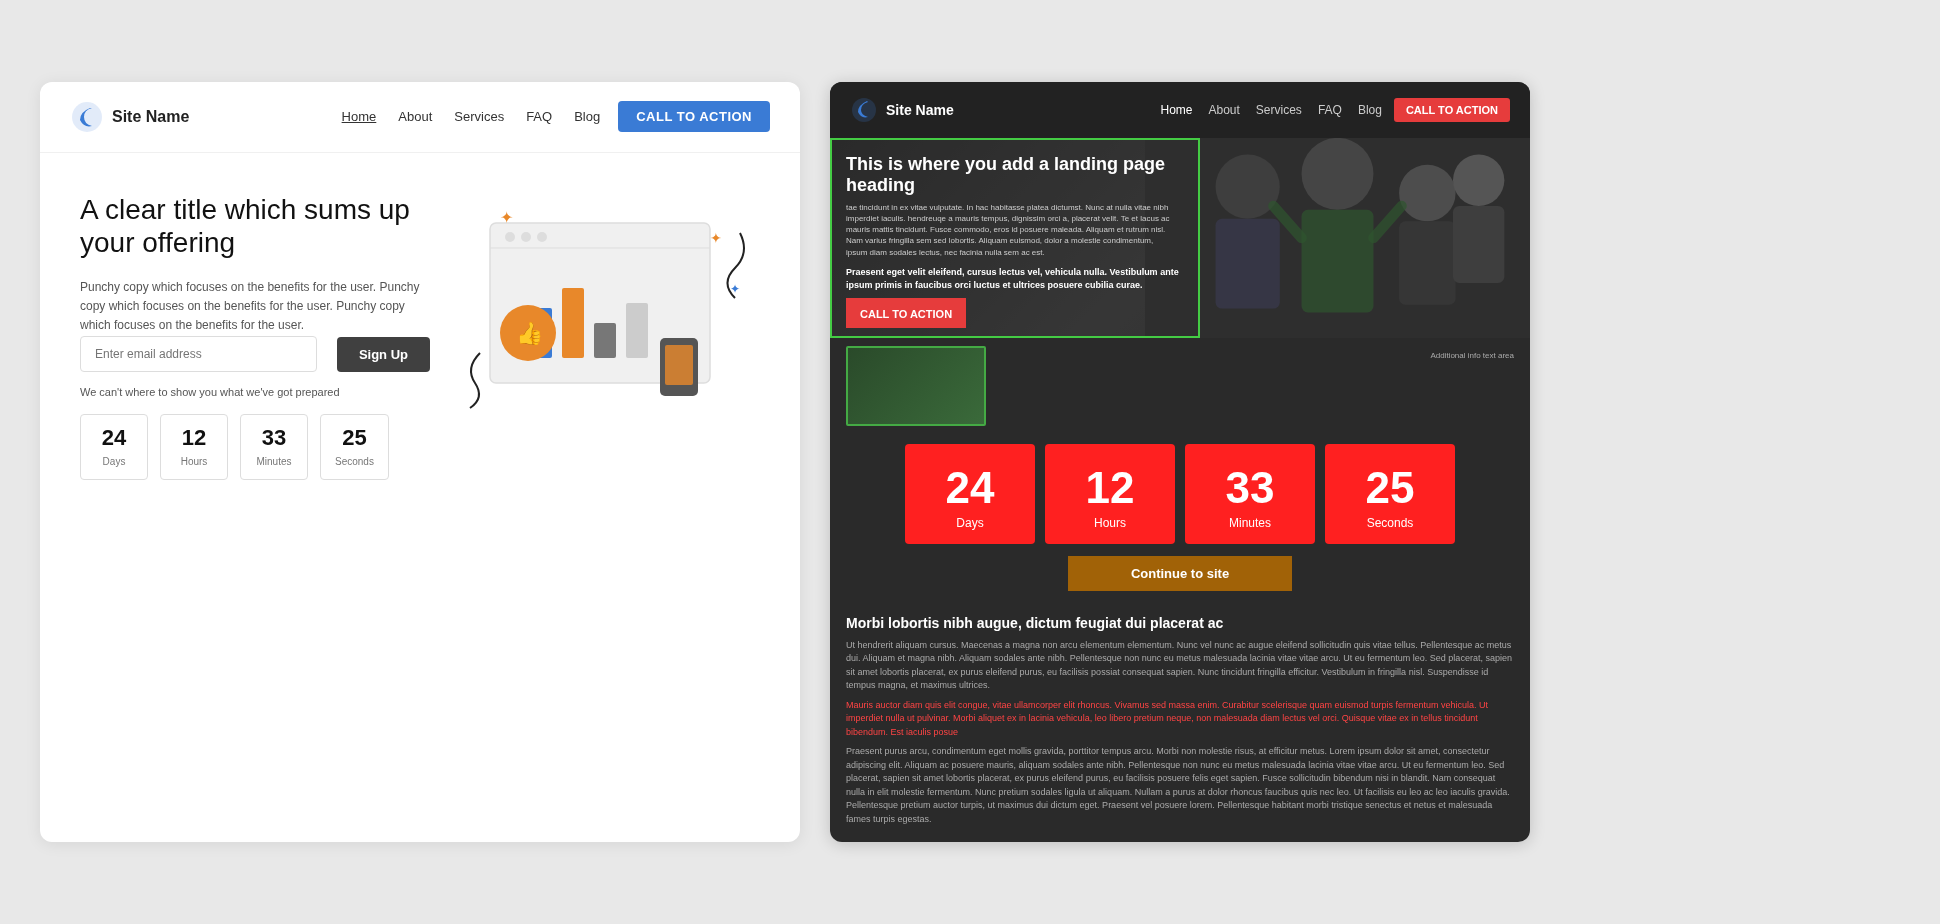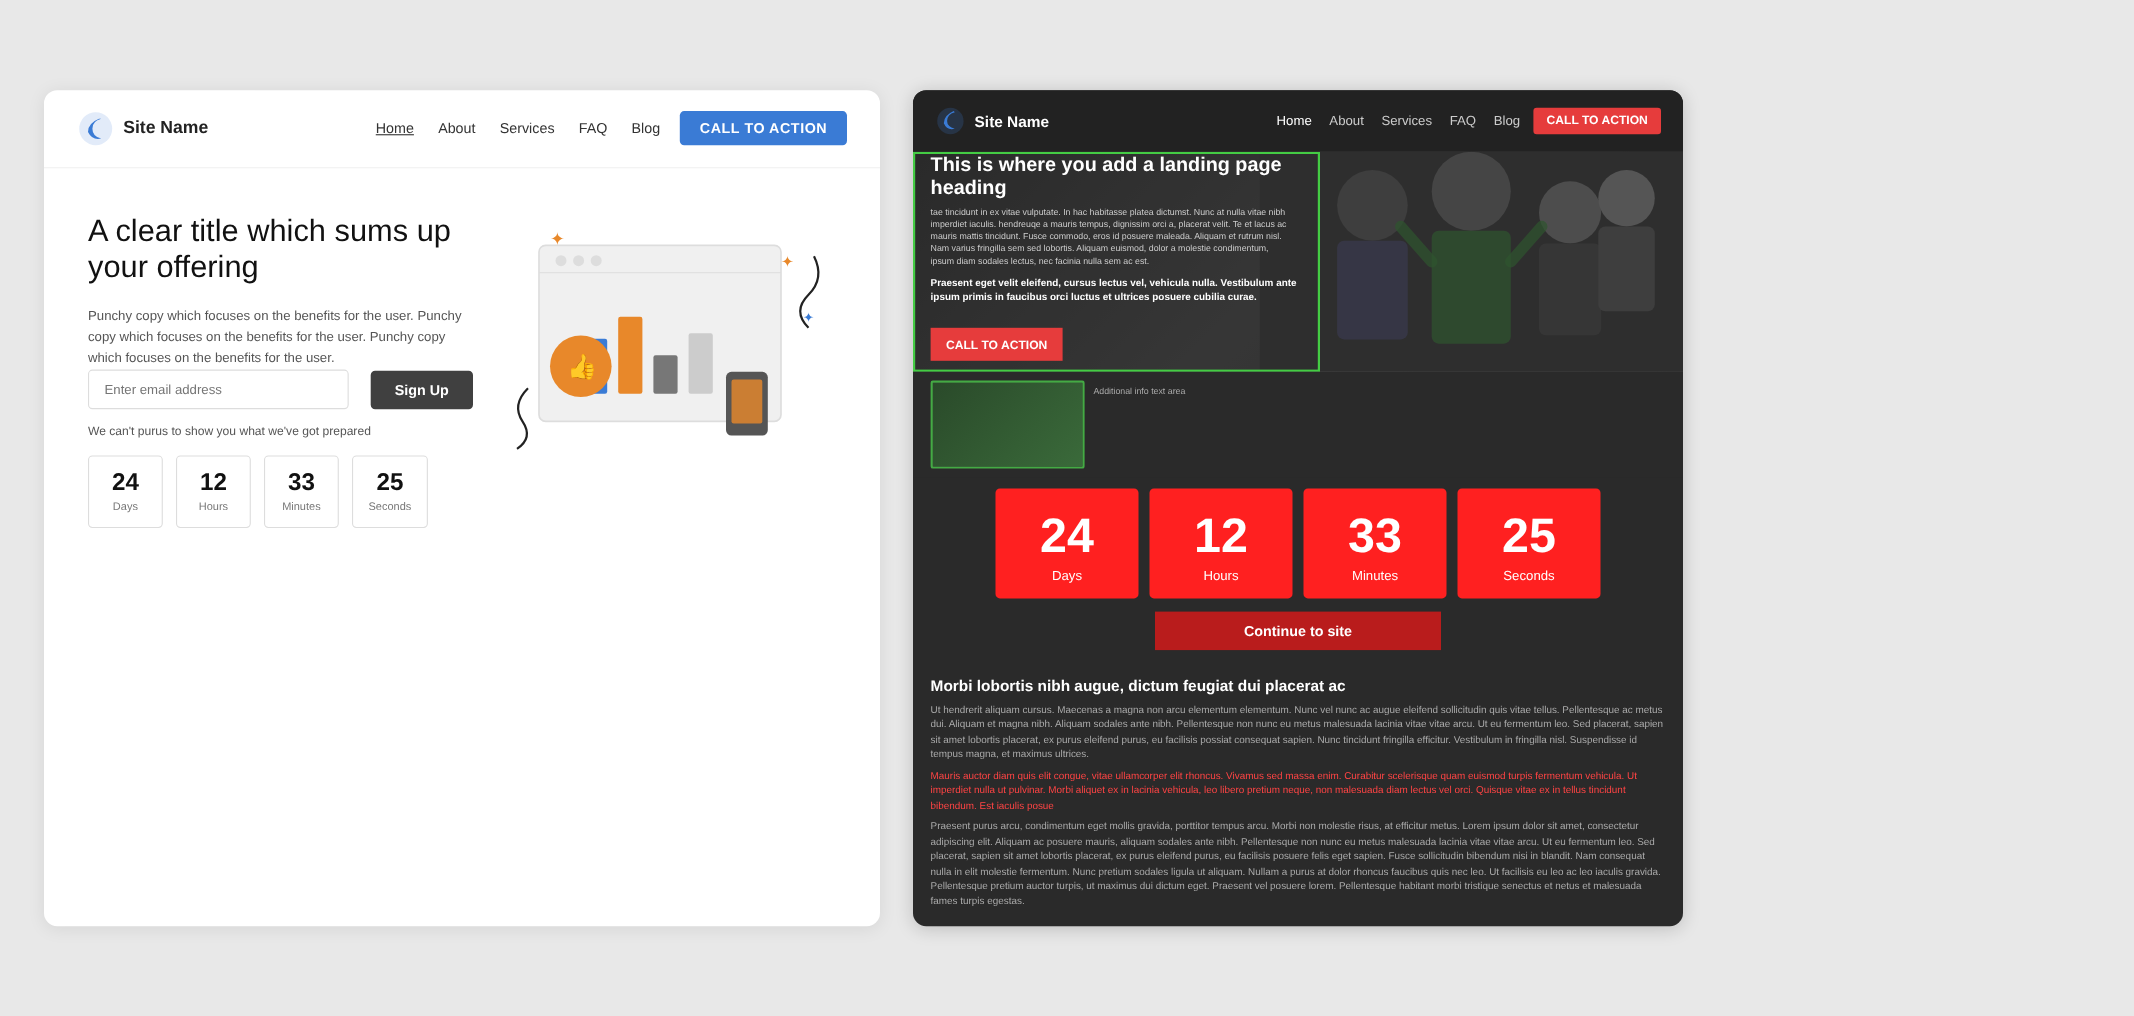--- a/index.html
+++ b/index.html
@@ -214,21 +214,21 @@
       position: relative;
       overflow: hidden;
     }
     .right-hero-overlay {
       position: absolute;
       top: 0; left: 0; right: 0; bottom: 0;
       background: rgba(30,30,30,0.55);
     }
     .right-heading-overlay {
       position: absolute;
-      top: 1px;
+      top: 16px;
       left: 16px;
       color: #fff;
     }
     .right-heading-overlay h2 {
       font-size: 18px;
       font-weight: 700;
       margin-bottom: 6px;
       max-width: 340px;
     }
     .right-heading-overlay p {
@@ -289,24 +289,24 @@
       color: #fff;
       display: block;
       line-height: 1;
     }
     .right-countdown-label {
       font-size: 12px;
       color: #fff;
       margin-top: 6px;
     }
     .right-continue-btn {
-      background: #b91c1c;
+      background: #a16207;
       color: #fff;
       border: none;
-      width: 260px;
+      width: 224px;
       padding: 10px;
       font-size: 13px;
       font-weight: 600;
       cursor: pointer;
       display: block;
       margin: 0 auto 14px;
       text-align: center;
     }
     .right-text-section {
       padding: 0 16px 10px;
@@ -327,20 +327,21 @@
       color: #ff4444;
       font-size: 9px;
       line-height: 1.5;
     }
 
     
     .right-thumb-row {
       display: flex;
       gap: 8px;
       padding: 8px 16px;
+      text-align: right;
     }
     .right-thumb {
       width: 140px;
       height: 80px;
       background: #3a5a3a;
       border: 2px solid #44aa44;
       border-radius: 2px;
       flex-shrink: 0;
       overflow: hidden;
       position: relative;
@@ -376,21 +377,21 @@
     </nav>
 
     <div class="left-hero">
       <div class="left-hero-text">
         <h1 class="hero-title">A clear title which sums up your offering</h1>
         <p class="hero-desc">Punchy copy which focuses on the benefits for the user. Punchy copy which focuses on the benefits for the user. Punchy copy which focuses on the benefits for the user.</p>
         <div class="email-row">
           <input class="email-input" type="email" placeholder="Enter email address" style="">
           <button class="signup-btn">Sign Up</button>
         </div>
-        <p class="cant-wait">We can't purus to show you what we've got prepared</p>
+        <p class="cant-wait">We can't where to show you what we've got prepared</p>
         <div class="countdown-row">
           <div class="countdown-box">
             <span class="countdown-num">24</span>
             <span class="countdown-label">Days</span>
           </div>
           <div class="countdown-box">
             <span class="countdown-num">12</span>
             <span class="countdown-label">Hours</span>
           </div>
           <div class="countdown-box">

